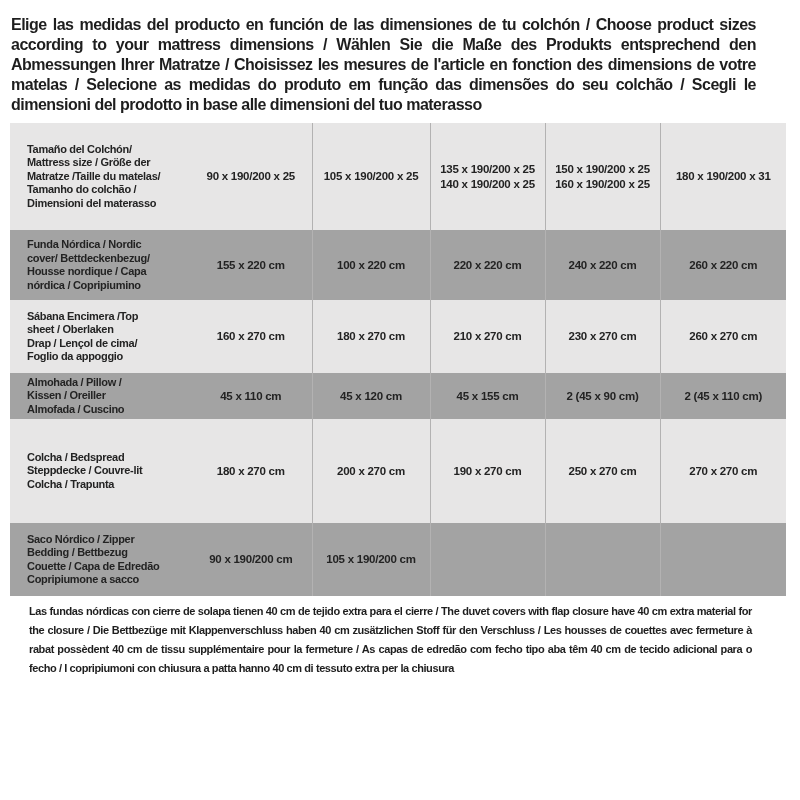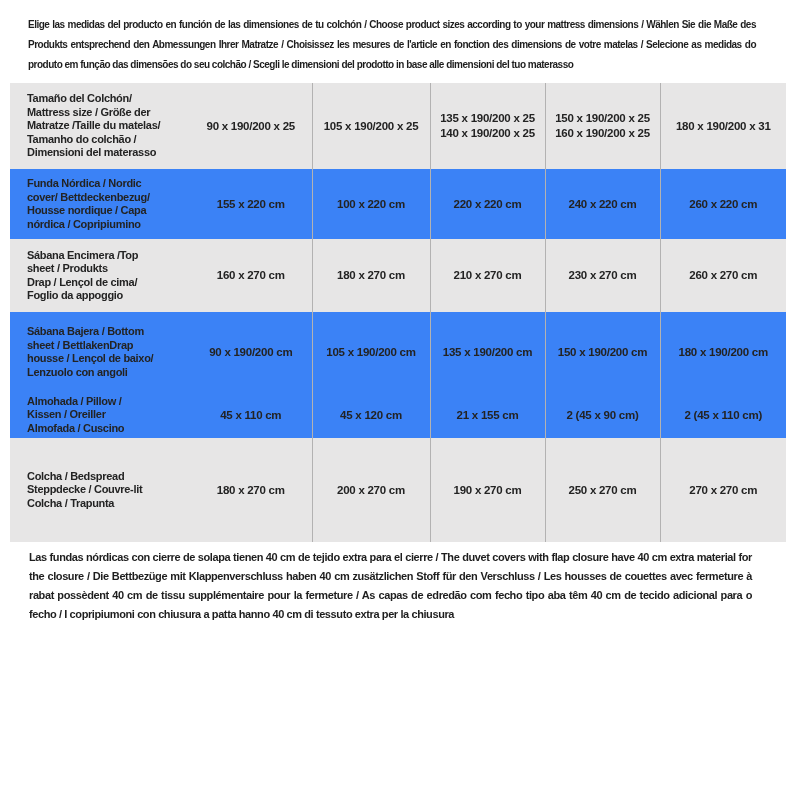--- a/index.html
+++ b/index.html
@@ -6,41 +6,41 @@
     margin: 0;
     padding: 0;
     width: 800px;
     height: 800px;
     background: #ffffff;
     overflow: hidden;
     font-family: "Liberation Sans", sans-serif;
     color: #1f1f1f;
   }
   .intro {
-    margin: 15px 44px 0 28px;
-    font-size: 10px;
+    margin: 15px 44px 0 11px;
+    font-size: 16px;
     font-weight: bold;
     line-height: 20px;
     letter-spacing: -0.5px;
     text-align: justify;
     color: #1e1e1e;
   }
   table.size-table {
     border-collapse: collapse;
     table-layout: fixed;
     width: 776px;
     margin: 8px 0 0 10px;
   }
   table.size-table td {
     font-weight: bold;
     vertical-align: middle;
     overflow: hidden;
   }
   tr.shaded { background: #e7e6e6; }
-  tr.plain  { background: #3b82f6; }
+  tr.plain  { background: #a3a3a3; }
   td.label {
     padding: 0 6px 0 17px;
     font-size: 11px;
     line-height: 13.5px;
     letter-spacing: -0.3px;
     white-space: pre-line;
     text-align: left;
     color: #232323;
   }
   td.val {
@@ -71,21 +71,21 @@
 <table class="size-table">
   <colgroup>
     <col style="width:180px">
       <col style="width:122px">
       <col style="width:118px">
       <col style="width:115px">
       <col style="width:115px">
       <col style="width:126px">
   </colgroup>
   <tbody>
-    <tr class="shaded" style="height:86px">
+    <tr class="shaded" style="height:107px">
       <td class="label">Tamaño del Colchón/
 Mattress size / Größe der
 Matratze /Taille du matelas/
 Tamanho do colchão /
 Dimensioni del materasso</td>
       <td class="val">90 x 190/200 x 25</td>
       <td class="val sep">105 x 190/200 x 25</td>
       <td class="val sep">135 x 190/200 x 25
 140 x 190/200 x 25</td>
       <td class="val sep">150 x 190/200 x 25
@@ -98,56 +98,56 @@
 Housse nordique  / Capa
 nórdica / Copripiumino</td>
       <td class="val">155 x 220 cm</td>
       <td class="val sep">100 x 220 cm</td>
       <td class="val sep">220 x 220 cm</td>
       <td class="val sep">240 x 220 cm</td>
       <td class="val sep">260 x 220 cm</td>
     </tr>
     <tr class="shaded" style="height:73px">
       <td class="label">Sábana Encimera /Top
-sheet / Produkts
+sheet / Oberlaken
 Drap / Lençol de cima/
 Foglio da appoggio</td>
       <td class="val">160 x 270 cm</td>
       <td class="val sep">180 x 270 cm</td>
       <td class="val sep">210 x 270 cm</td>
       <td class="val sep">230 x 270 cm</td>
       <td class="val sep">260 x 270 cm</td>
     </tr>
-    <tr class="plain" style="height:80px">
-      <td class="label">Sábana Bajera / Bottom
-sheet / BettlakenDrap
-housse / Lençol de baixo/
-Lenzuolo con angoli</td>
-      <td class="val">90 x 190/200 cm</td>
-      <td class="val sep">105 x 190/200 cm</td>
-      <td class="val sep">135 x 190/200 cm</td>
-      <td class="val sep">150 x 190/200 cm</td>
-      <td class="val sep">180 x 190/200 cm</td>
-    </tr>
     <tr class="plain" style="height:46px">
       <td class="label">Almohada / Pillow /
 Kissen / Oreiller
 Almofada / Cuscino</td>
       <td class="val">45 x 110 cm</td>
       <td class="val sep">45 x 120 cm</td>
-      <td class="val sep">21 x 155 cm</td>
+      <td class="val sep">45 x 155 cm</td>
       <td class="val sep">2 (45 x 90 cm)</td>
       <td class="val sep">2 (45 x 110 cm)</td>
     </tr>
     <tr class="shaded" style="height:104px">
       <td class="label">Colcha / Bedspread
 Steppdecke / Couvre-lit
 Colcha / Trapunta</td>
       <td class="val">180 x 270 cm</td>
       <td class="val sep">200 x 270 cm</td>
       <td class="val sep">190 x 270 cm</td>
       <td class="val sep">250 x 270 cm</td>
       <td class="val sep">270 x 270 cm</td>
     </tr>
+    <tr class="plain" style="height:73px">
+      <td class="label">Saco Nórdico / Zipper
+Bedding / Bettbezug
+Couette  / Capa de Edredão
+Copripiumone a sacco</td>
+      <td class="val">90 x 190/200 cm</td>
+      <td class="val sep">105 x 190/200 cm</td>
+      <td class="val sep"></td>
+      <td class="val sep"></td>
+      <td class="val sep"></td>
+    </tr>
   </tbody>
 </table>
 
 <div class="footnote">Las fundas nórdicas con cierre de solapa tienen 40 cm de tejido extra para el cierre  / The duvet covers with flap closure have 40 cm extra material for the closure / Die Bettbezüge mit Klappenverschluss haben 40 cm zusätzlichen Stoff für den Verschluss / Les housses de couettes avec fermeture à rabat possèdent 40 cm de tissu supplémentaire pour la fermeture / As capas de edredão com fecho tipo aba têm 40 cm de tecido adicional para o fecho / I copripiumoni con chiusura a patta hanno 40 cm di tessuto extra per la chiusura</div>
 
 </body></html>

